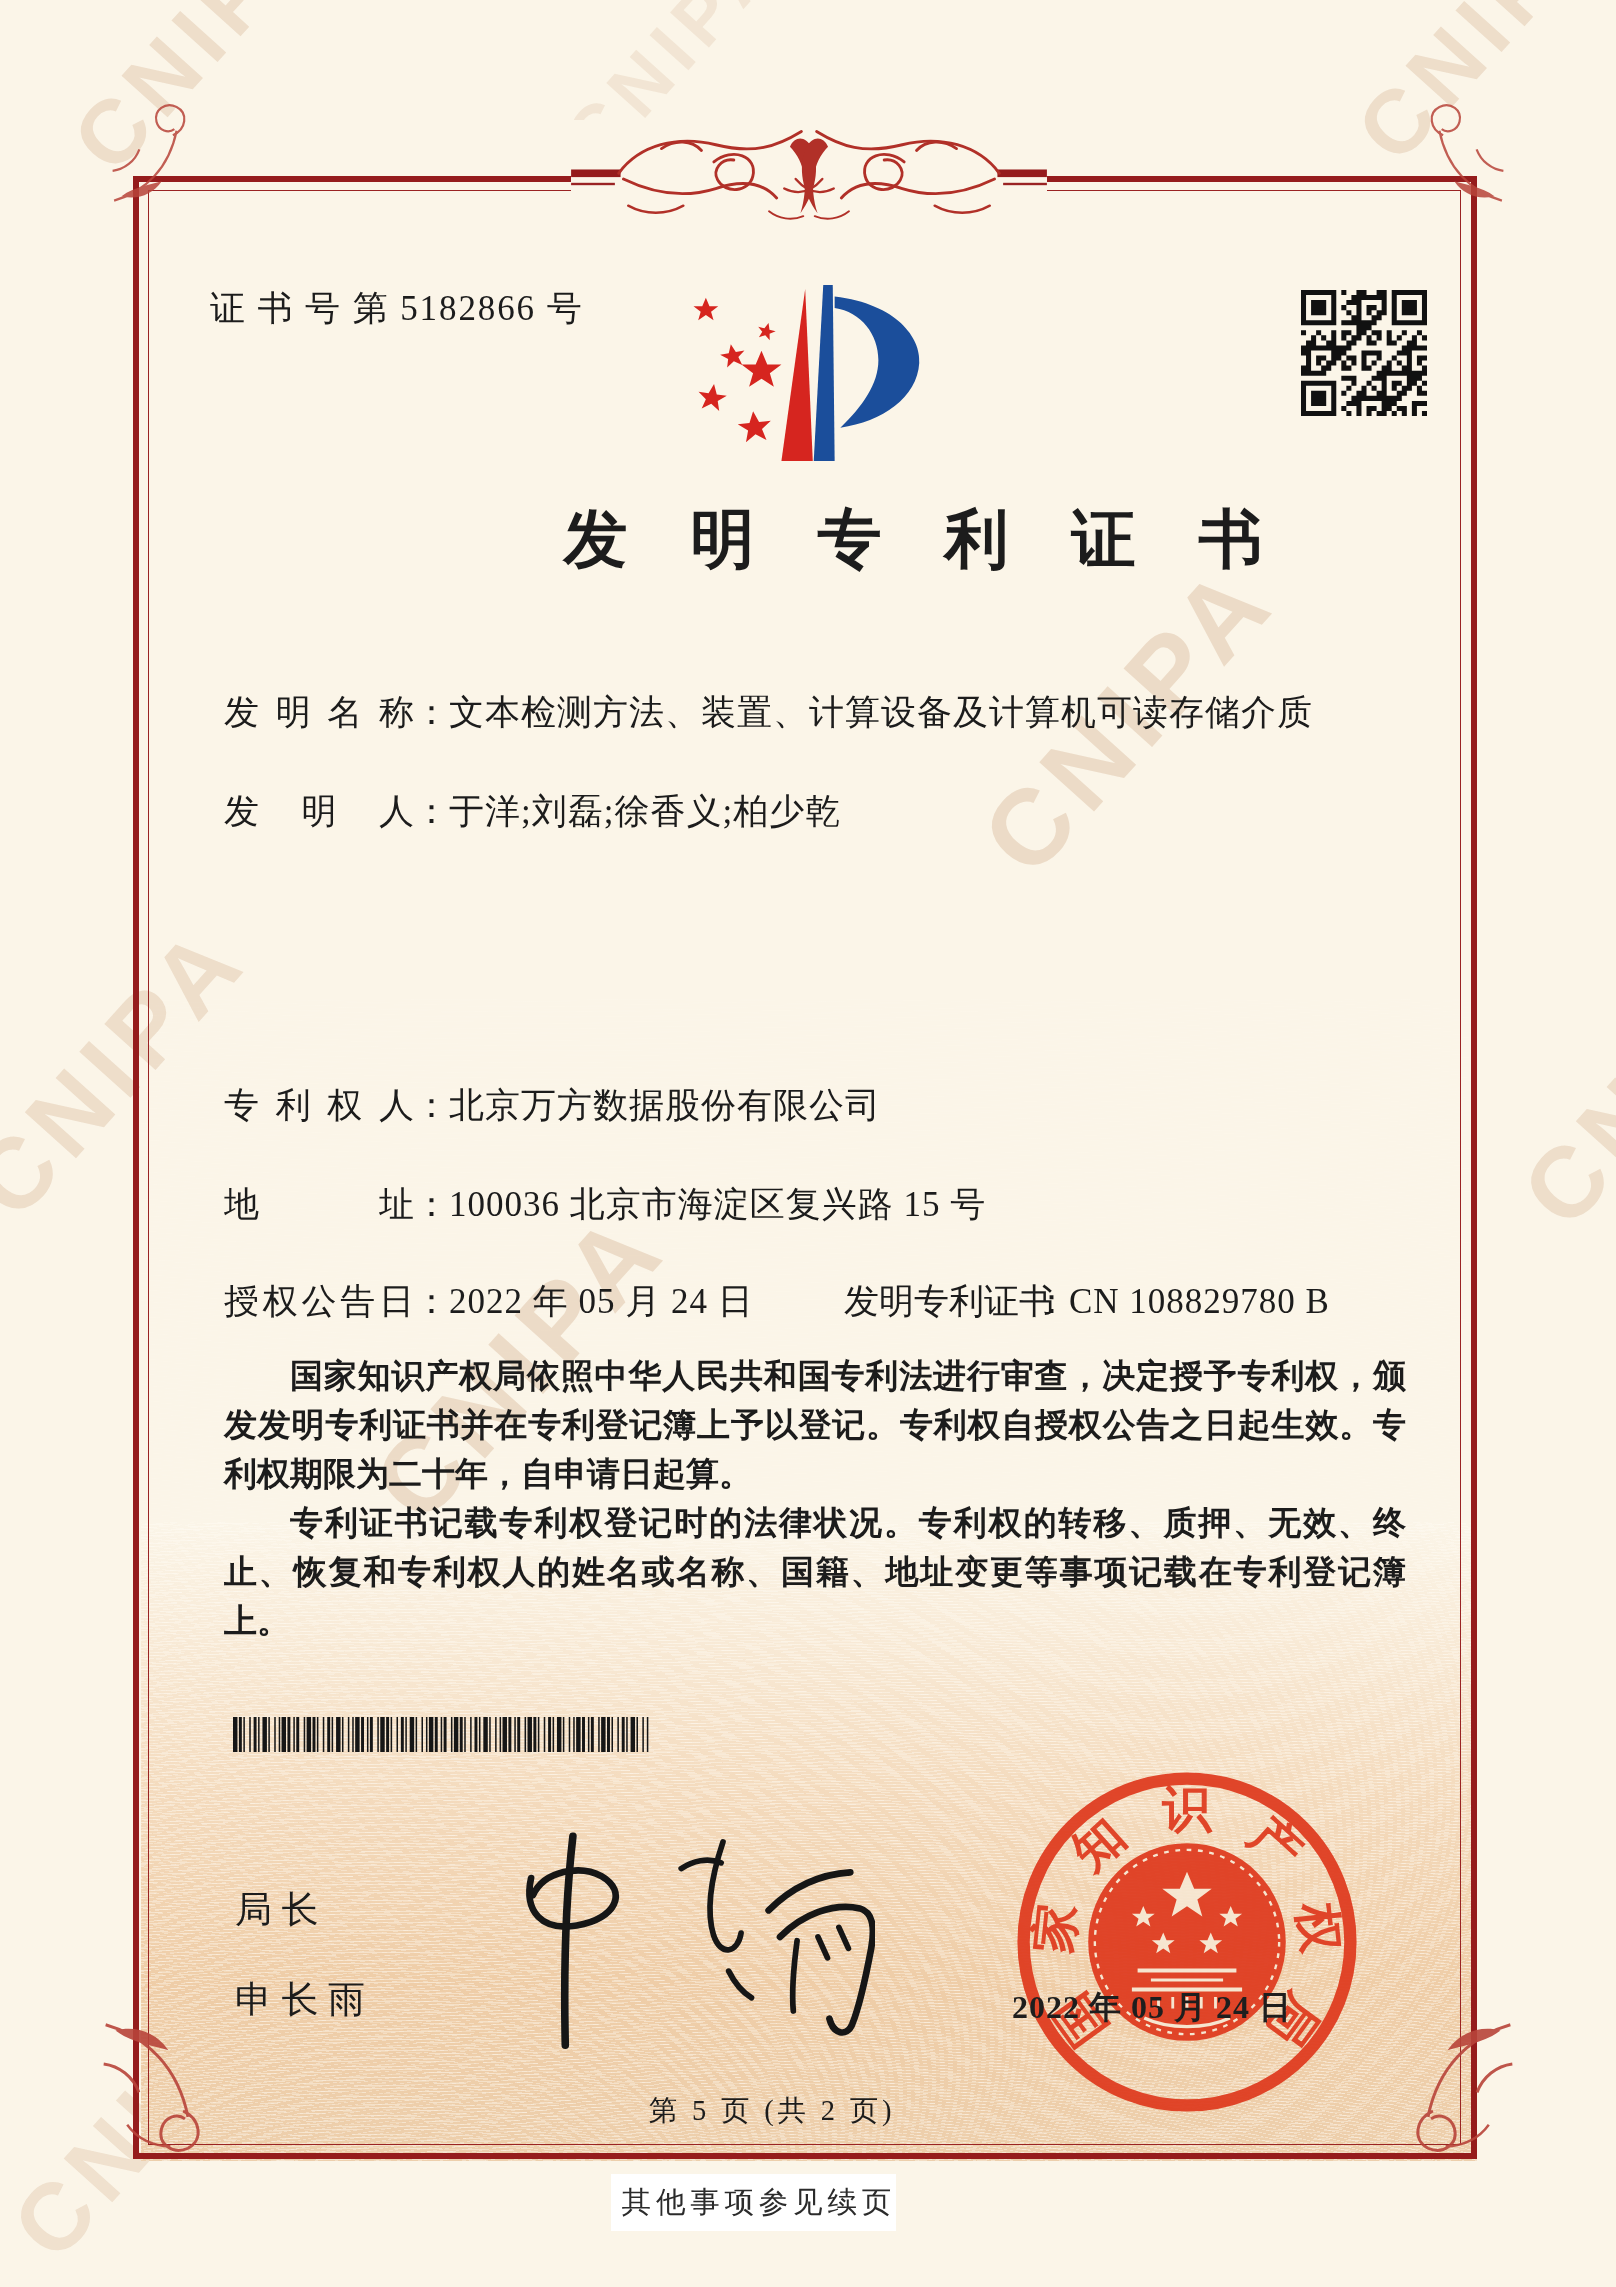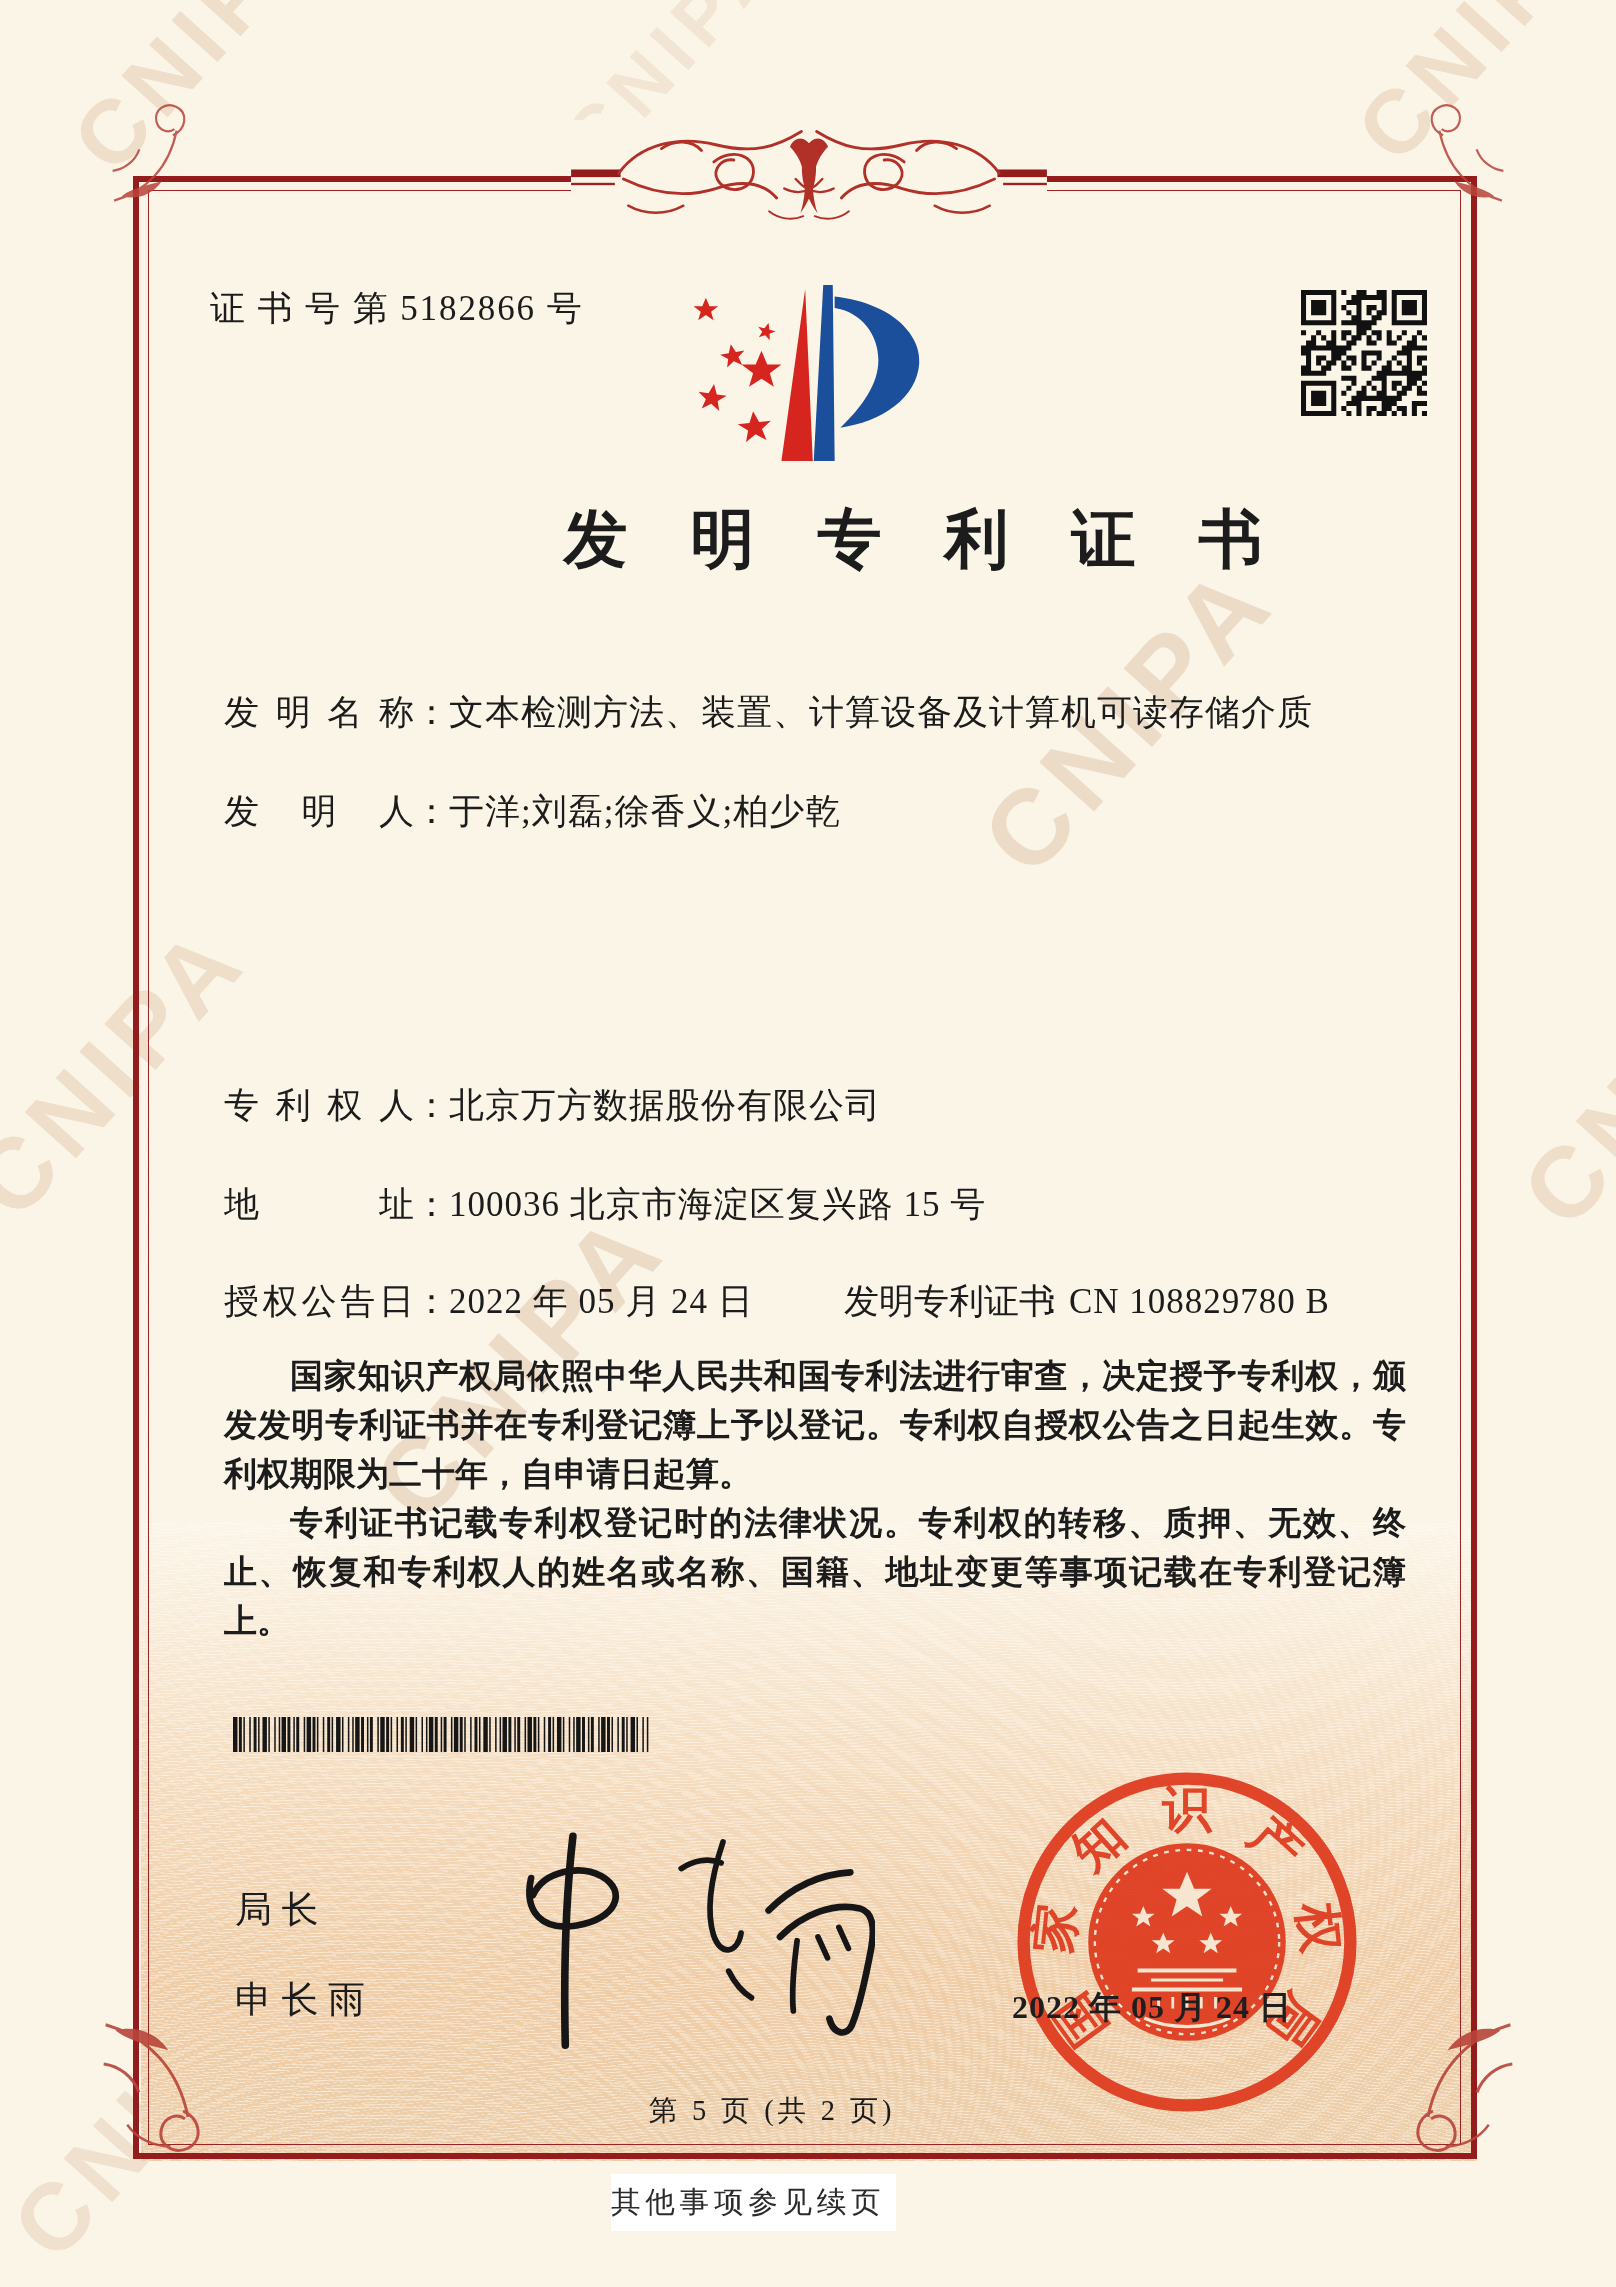--- a/index.html
+++ b/index.html
@@ -59,21 +59,21 @@
   .sig-name{position:absolute;left:235px;top:1975px;font-size:37px;letter-spacing:9.5px;z-index:5;}
   .signature{position:absolute;left:495px;top:1819px;width:380px;height:252px;z-index:5;}
 
   .seal{position:absolute;left:997px;top:1752px;width:380px;height:380px;z-index:5;}
   .seal-date{position:absolute;left:1012px;top:1986px;width:285px;font-size:32px;
       font-weight:bold;letter-spacing:1px;color:#1e1e1e;z-index:6;white-space:nowrap;}
 
   .page-footer{position:absolute;left:582px;top:2092px;width:380px;text-align:center;
       font-size:28.5px;letter-spacing:3.8px;z-index:5;}
   .cont-strip{position:absolute;left:611px;top:2174px;width:285px;height:57px;background:#ffffff;
-      z-index:5;display:flex;align-items:center;justify-content:flex-start;}
+      z-index:5;display:flex;align-items:center;justify-content:flex-end;}
   .cont-text{font-size:29.5px;letter-spacing:4.8px;color:#2b2b2b;}
 </style>
 </head>
 <body>
 
 <div class="page">
 
   <div class="waves-faint"></div>
   <div class="waves"></div>
 

